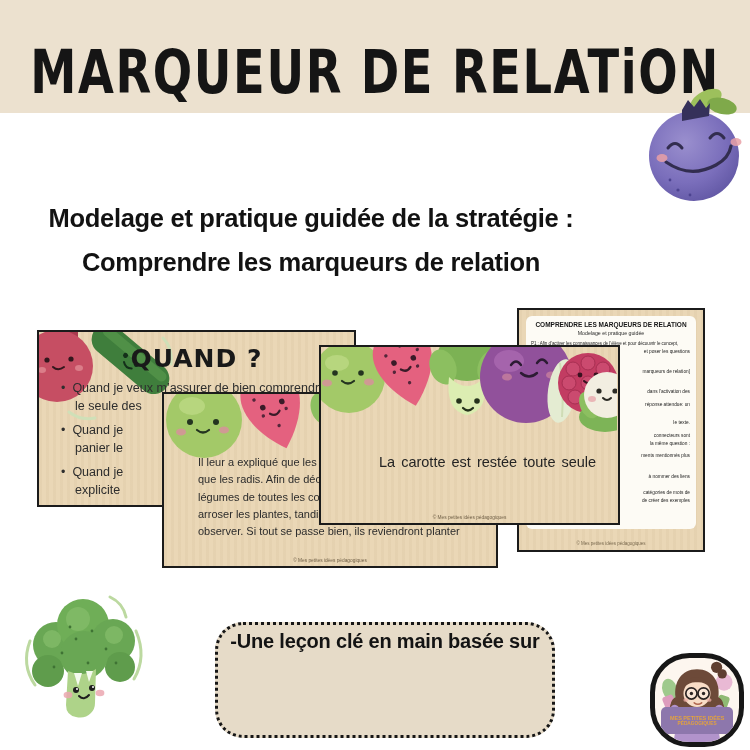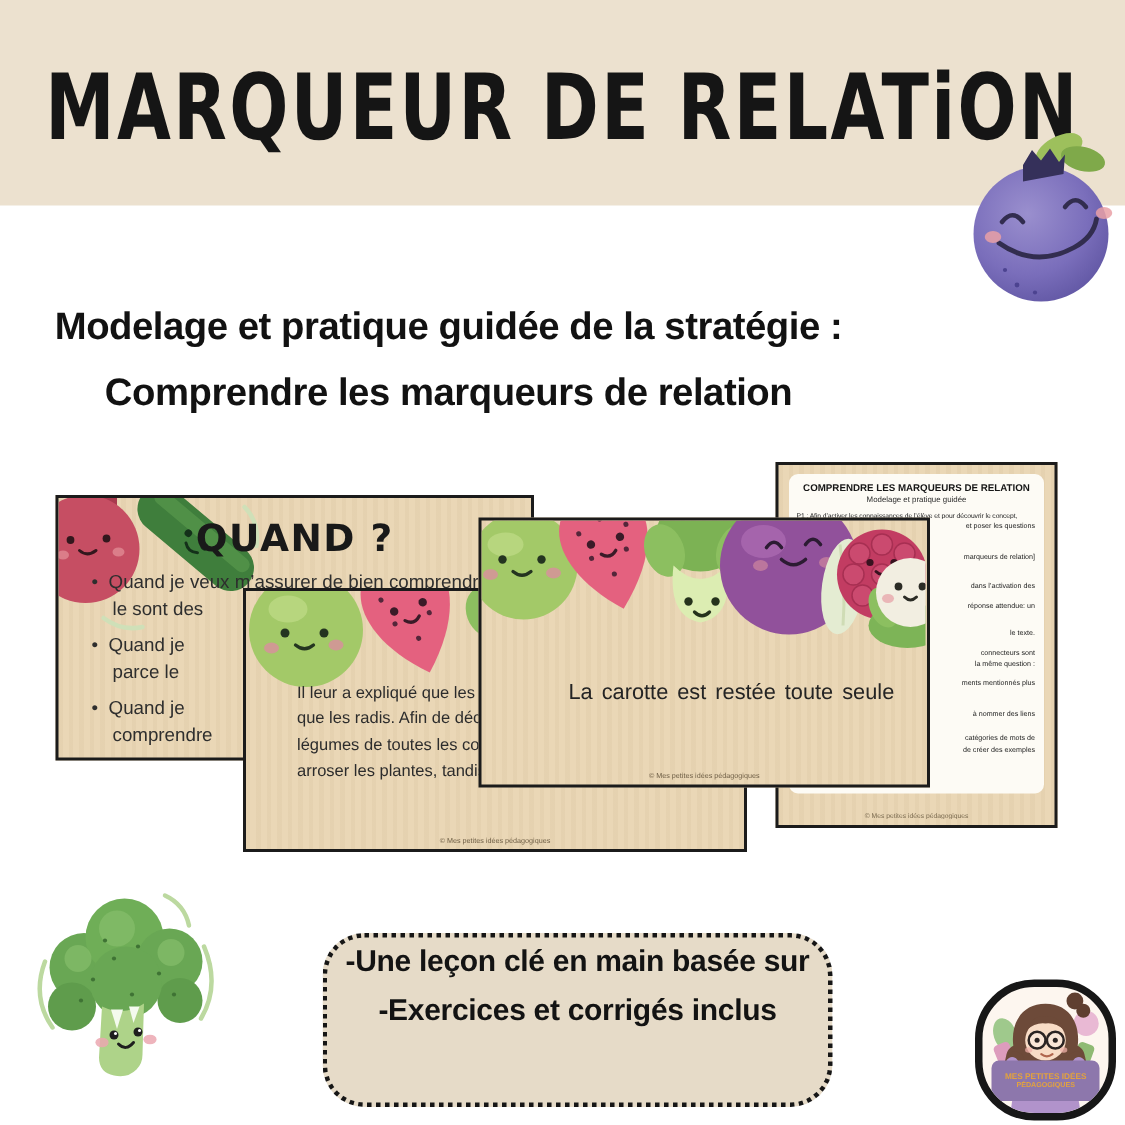--- a/index.html
+++ b/index.html
@@ -1,27 +1,27 @@
 <!DOCTYPE html>
 <html><head>
 <meta charset="utf-8">
 <style>
   html,body{margin:0;padding:0;background:#fff;}
   .page{position:relative;width:750px;height:750px;background:#ffffff;overflow:hidden;
         font-family:"Liberation Sans",sans-serif;color:#1c1c1c;}
 
   
-  .banner{position:absolute;left:0;top:0;width:750px;height:137px;background:#ece1cf;}
+  .banner{position:absolute;left:0;top:0;width:750px;height:113px;background:#ece1cf;}
   .main-title{position:absolute;left:50%;top:36px;transform:translateX(-50%) scaleX(.8) scaleY(1.05);
         transform-origin:center top;white-space:nowrap;
         font-family:"DejaVu Sans",sans-serif;font-weight:bold;font-size:58px;letter-spacing:2px;color:#151515;}
 
   
   .subtitle{position:absolute;left:0;top:196px;width:598px;text-align:center;
-        font-weight:bold;font-size:25.5px;letter-spacing:-.3px;line-height:44px;color:#121212;}
+        font-weight:bold;font-size:25.5px;letter-spacing:-.3px;line-height:44px;color:#121212;padding-left:12px;}
 
   
   .card{position:absolute;background:
         repeating-linear-gradient(90deg,rgba(120,90,40,.045) 0 3px,rgba(0,0,0,0) 3px 7px),#ead7b6;
         border:2.5px solid #1b1b1b;overflow:hidden;box-sizing:border-box;padding-left:17px;}
   .card-quand{left:37px;top:330px;width:319px;height:177px;z-index:2;}
   .card-mid{left:162px;top:392px;width:336px;height:176px;z-index:3;}
   .card-carotte{left:319px;top:345px;width:301px;height:180px;z-index:6;}
   .card-ws{left:517px;top:308px;width:188px;height:244px;z-index:1;border-width:2px;}
 
@@ -154,23 +154,23 @@
       <g transform="rotate(40 85 30)">
         <rect x="42" y="8" width="92" height="31" rx="15.5" fill="#3f7e3c"></rect>
         <rect x="48" y="12" width="80" height="10" rx="5" fill="#549349" opacity=".85"></rect>
         <circle cx="82" cy="24" r="2.5" fill="#14301a"></circle>
           <circle cx="96" cy="24" r="2.5" fill="#14301a"></circle>
         <path d="M85 30 q5 4 10 0" stroke="#14301a" stroke-width="2" fill="none" stroke-linecap="round"></path>
       </g>
     </svg>
     <div class="q-title">QUAND ?</div>
     <ul class="q-list">
-      <li><span>Quand je veux m’assurer de bien comprendre</span><br><span>le sont des</span></li>
-      <li><span>Quand je</span><br><span>parce le</span></li>
-      <li><span>Quand je</span><br><span>comprendre</span></li>
+      <li><span>Quand je veux m’assurer de bien comprendre</span><br><span>le seule des</span></li>
+      <li><span>Quand je</span><br><span>panier le</span></li>
+      <li><span>Quand je</span><br><span>explicite</span></li>
     </ul>
   </div>
 
   <div class="card card-mid">
     <svg class="fruitband" width="336" height="66" viewBox="0 0 336 66">
       <g>
         <circle cx="40" cy="26" r="38" fill="#a3c968"></circle>
         <ellipse cx="28" cy="12" rx="13" ry="9" fill="#b7d67e"></ellipse>
         <circle cx="26" cy="28" r="3" fill="#243420"></circle>
           <circle cx="52" cy="28" r="3" fill="#243420"></circle>
@@ -207,20 +207,21 @@
         <path d="M247 30 q7 6 14 0" stroke="#2c1b33" stroke-width="2.4" fill="none" stroke-linecap="round"></path>
         <ellipse cx="230" cy="32" rx="5" ry="3.6" fill="#c77f9e" opacity=".8"></ellipse>
           <ellipse cx="279" cy="30" rx="5" ry="3.6" fill="#c77f9e" opacity=".8"></ellipse>
       </g>
     </svg>
     <div class="mid-text">
       <div>Il leur a expliqué que les c</div>
       <div>que les radis. Afin de décore</div>
       <div>légumes de toutes les couleu</div>
       <div>arroser les plantes, tandis</div>
+      <div>observer. Si tout se passe bien, ils reviendront planter</div>
     </div>
     <div class="copy">© Mes petites idées pédagogiques</div>
   </div>
 
   <div class="card card-carotte">
     <svg class="fruitband" width="296" height="94" viewBox="0 0 296 94">
       <g>
         <circle cx="28" cy="30" r="36" fill="#a3c968"></circle>
         <ellipse cx="16" cy="16" rx="12" ry="8" fill="#b7d67e"></ellipse>
         <circle cx="14" cy="26" r="2.8" fill="#243420"></circle>
@@ -321,21 +322,20 @@
       <circle cx="74" cy="105" r="3" fill="#1e1e1e"></circle>
     <circle cx="59" cy="106" r="1" fill="#fff"></circle>
       <circle cx="75" cy="104" r="1" fill="#fff"></circle>
     <path d="M61 113 q5 5 10 -1" stroke="#1e1e1e" stroke-width="2" fill="none" stroke-linecap="round"></path>
     <ellipse cx="50" cy="112" rx="4.4" ry="3.2" fill="#eba7b0" opacity=".85"></ellipse>
     <ellipse cx="82" cy="110" rx="4.4" ry="3.2" fill="#eba7b0" opacity=".85"></ellipse>
   </svg>
 
   <div class="infobox">
     <div>-Une leçon clé en main basée sur</div>
-    <div>-Exercices et corrigés inclus</div>
   </div>
 
   <div class="logo">
     <svg width="84" height="84" viewBox="0 0 90 90" style="position:absolute;left:0;top:0;">
       <ellipse cx="16" cy="34" rx="8" ry="12" fill="#9fc98c" transform="rotate(-18 16 34)"></ellipse>
       <circle cx="74" cy="26" r="9" fill="#e9b9d4"></circle>
       <rect x="66" y="40" width="12" height="18" rx="3" fill="#8fba74" transform="rotate(20 72 49)"></rect>
       <rect x="10" y="40" width="12" height="18" rx="3" fill="#dd9cbd" transform="rotate(-22 16 49)"></rect>
       <circle cx="66" cy="10" r="6" fill="#5f3f30"></circle>
         <circle cx="72" cy="17" r="5" fill="#5f3f30"></circle>

